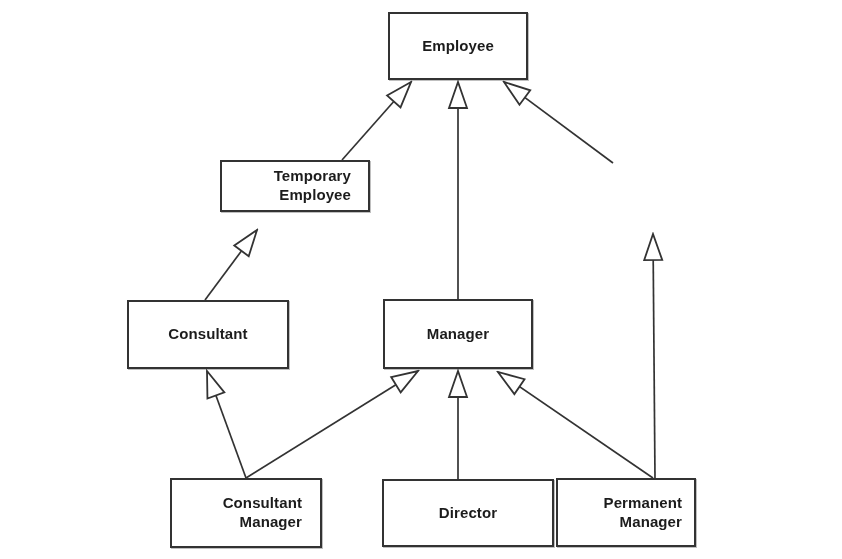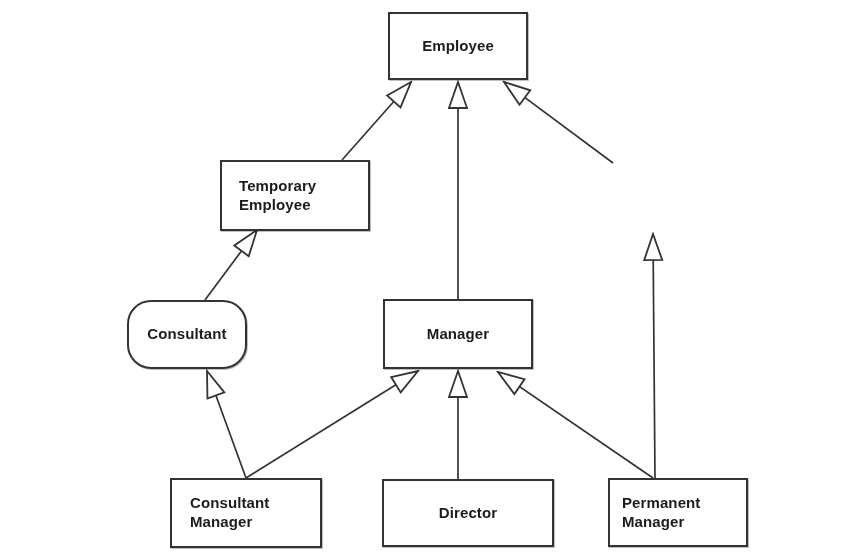--- a/index.html
+++ b/index.html
@@ -25,39 +25,39 @@
   }
   .node {
     position: absolute;
     z-index: 2;
     background: #ffffff;
     border: 2px solid #333333;
     box-shadow: 1px 1px 0 rgba(0,0,0,0.25);
     display: flex;
     align-items: center;
     justify-content: center;
-    text-align: left;
+    text-align: right;
     box-sizing: border-box;
   }
   .node .lbl {
     font-weight: 700;
     font-size: 15px;
     line-height: 1.25;
     color: #1c1c1c;
     max-width: 112px;
     letter-spacing: 0.1px;
   }
   #node-employee           { left: 388px; top: 12px;  width: 140px; height: 68px; }
-  #node-temporary-employee { left: 220px; top: 160px; width: 150px; height: 71px; }
+  #node-temporary-employee { left: 220px; top: 160px; width: 150px; height: 52px; }
   #node-permanent-employee { left: 582px; top: 163px; width: 141px; height: 69px; }
-  #node-consultant         { left: 127px; top: 300px; width: 120px; height: 69px; border-radius: 24px; }
+  #node-consultant         { left: 127px; top: 300px; width: 162px; height: 69px; }
   #node-manager            { left: 383px; top: 299px; width: 150px; height: 70px; }
   #node-consultant-manager { left: 170px; top: 478px; width: 152px; height: 70px; }
   #node-director           { left: 382px; top: 479px; width: 172px; height: 68px; }
-  #node-permanent-manager  { left: 608px; top: 478px; width: 140px; height: 69px; }
+  #node-permanent-manager  { left: 556px; top: 478px; width: 140px; height: 69px; }
 </style>
 </head>
 <body>
 
 <div class="canvas">
 
   <svg class="wires" viewBox="0 0 842 559" xmlns="http://www.w3.org/2000/svg" aria-hidden="true">
     <defs>
       <marker id="gen-arrow" viewBox="0 0 30 22" refX="28" refY="11" markerWidth="30" markerHeight="22" orient="auto" markerUnits="userSpaceOnUse">
         <path d="M2,2 L28,11 L2,20 Z" fill="#ffffff" stroke="#333333" stroke-width="1.8"></path>

